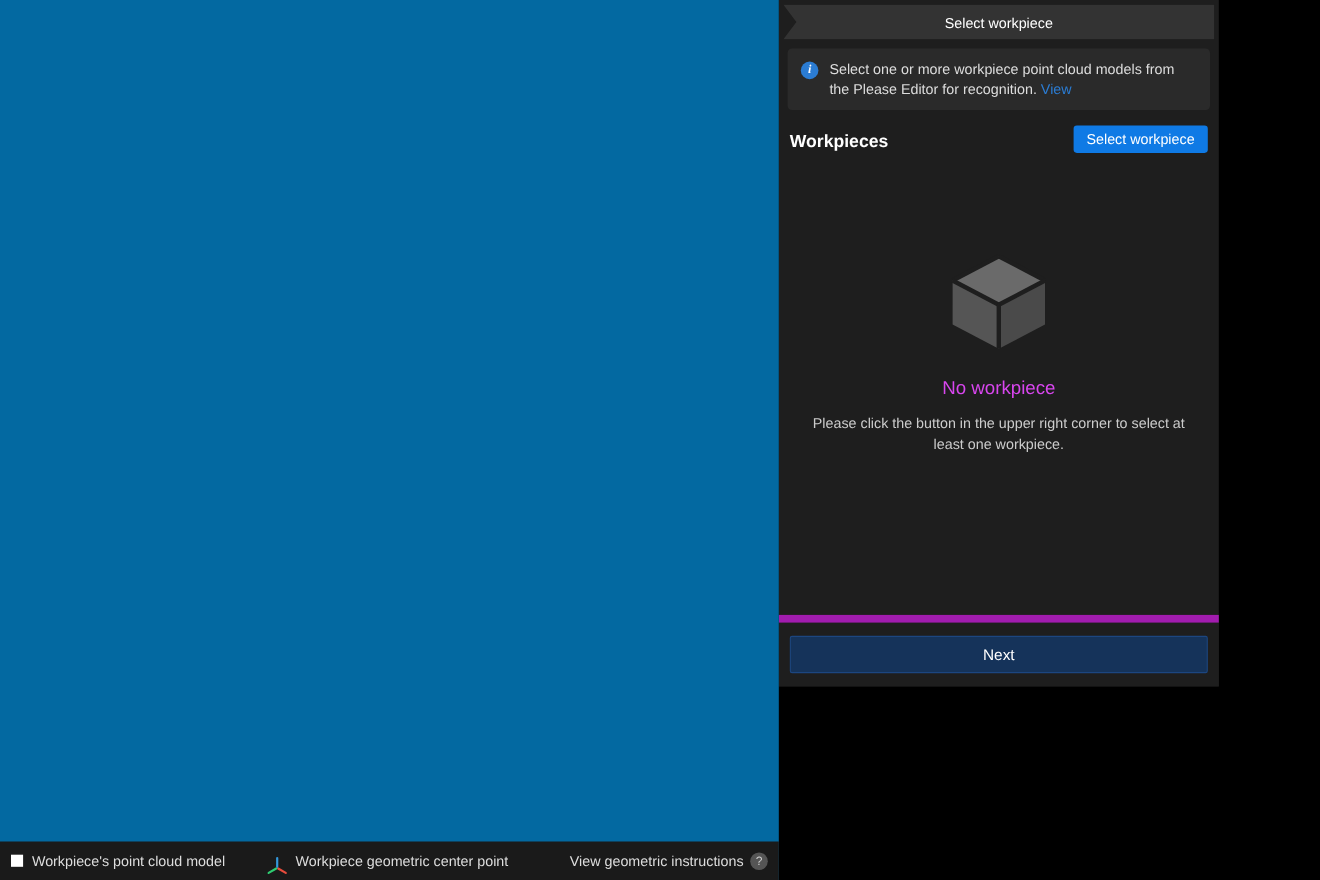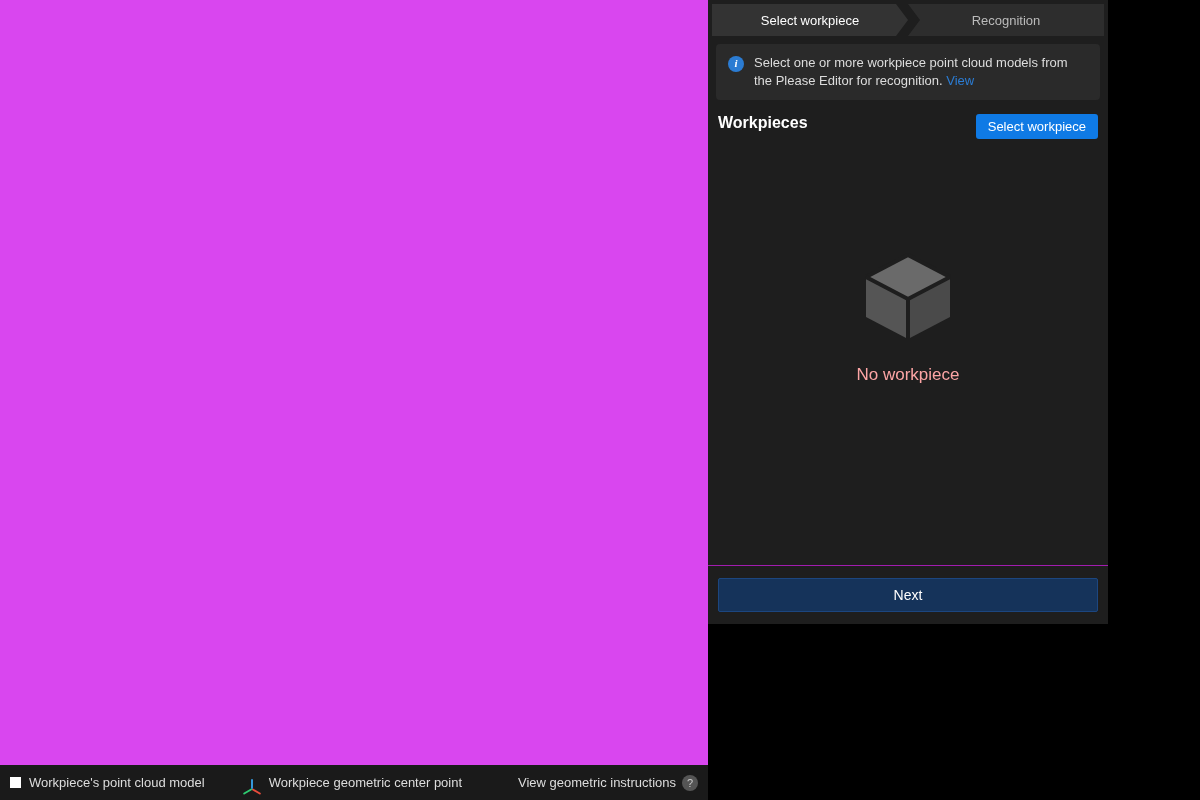--- a/index.html
+++ b/index.html
@@ -10,21 +10,21 @@
     font-family: "Segoe UI", Arial, sans-serif;
     color: #e5e5e5;
     overflow: hidden;
     display: flex;
   }
 
   
   .viewport {
     width: 708px;
     height: 800px;
-    background: #d946ef;
+    background: #0369a1;
     position: relative;
   }
   .viewport-footer {
     position: absolute;
     bottom: 0;
     left: 0;
     right: 0;
     height: 35px;
     background: #1a1a1a;
     display: flex;
@@ -147,21 +147,21 @@
     font-style: italic;
   }
   .help-link {
     color: #2b7cd3;
     cursor: pointer;
   }
 
   
   .section-header {
     display: flex;
-    align-items: flex-start;
+    align-items: flex-end;
     justify-content: space-between;
     padding: 10px 10px 4px 10px;
   }
   .section-title {
     font-size: 16px;
     font-weight: 600;
     color: #fff;
   }
   .btn-primary {
     background: #0f7ae5;
@@ -183,35 +183,35 @@
     padding: 0 20px 60px 20px;
     text-align: center;
   }
   .cube-icon {
     width: 100px;
     height: 90px;
     margin-bottom: 24px;
   }
   .empty-title {
     font-size: 17px;
-    color: #fca5a5;
+    color: #d946ef;
     margin-bottom: 12px;
     text-align: right;
   }
   .empty-desc {
     font-size: 13px;
     color: #ccc;
     line-height: 1.5;
   }
 
   
   .panel-footer {
     padding: 12px 10px;
     background: #1e1e1e;
-    border-top: 1px solid #a21caf;
+    border-top: 7px solid #a21caf;
   }
   .btn-next {
     width: 100%;
     padding: 8px 0;
     background: #15335a;
     border: 1px solid #1c4680;
     color: #fff;
     font-size: 14px;
     border-radius: 2px;
     cursor: pointer;
@@ -238,21 +238,20 @@
       <span>View geometric instructions</span>
       <span class="q-icon">?</span>
     </div>
   </div>
 </div>
 
 <div class="panel">
 
   <div class="stepper">
     <div class="step active">Select workpiece</div>
-    <div class="step">Recognition</div>
   </div>
 
   <div class="info-banner">
     <div class="info-icon">i</div>
     <div>
       <span>Select one or more workpiece point cloud models from the Please Editor for recognition. </span><span class="help-link">View</span>
     </div>
   </div>
 
   <div class="section-header">
@@ -265,19 +264,20 @@
       <polygon points="50,4 92,26 50,48 8,26" fill="#6a6a6a"></polygon>
       <polygon points="8,26 50,48 50,88 8,66" fill="#555"></polygon>
       <polygon points="92,26 50,48 50,88 92,66" fill="#4a4a4a"></polygon>
       <line x1="50" y1="4" x2="92" y2="26" stroke="#1e1e1e" stroke-width="4"></line>
       <line x1="50" y1="4" x2="8" y2="26" stroke="#1e1e1e" stroke-width="4"></line>
       <line x1="8" y1="26" x2="50" y2="48" stroke="#1e1e1e" stroke-width="4"></line>
       <line x1="92" y1="26" x2="50" y2="48" stroke="#1e1e1e" stroke-width="4"></line>
       <line x1="50" y1="48" x2="50" y2="88" stroke="#1e1e1e" stroke-width="4"></line>
     </svg>
     <div class="empty-title">No workpiece</div>
+    <div class="empty-desc">Please click the button in the upper right corner to select at least one workpiece.</div>
   </div>
 
   <div class="panel-footer">
     <button class="btn-next">Next</button>
   </div>
 
 </div>
 
 </body></html>

